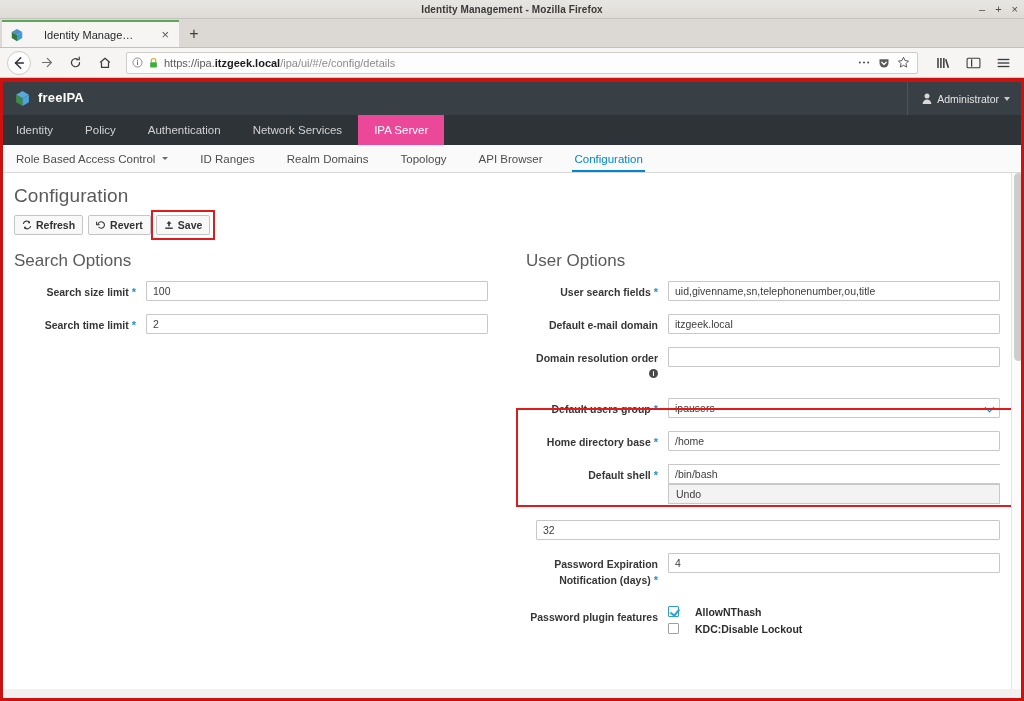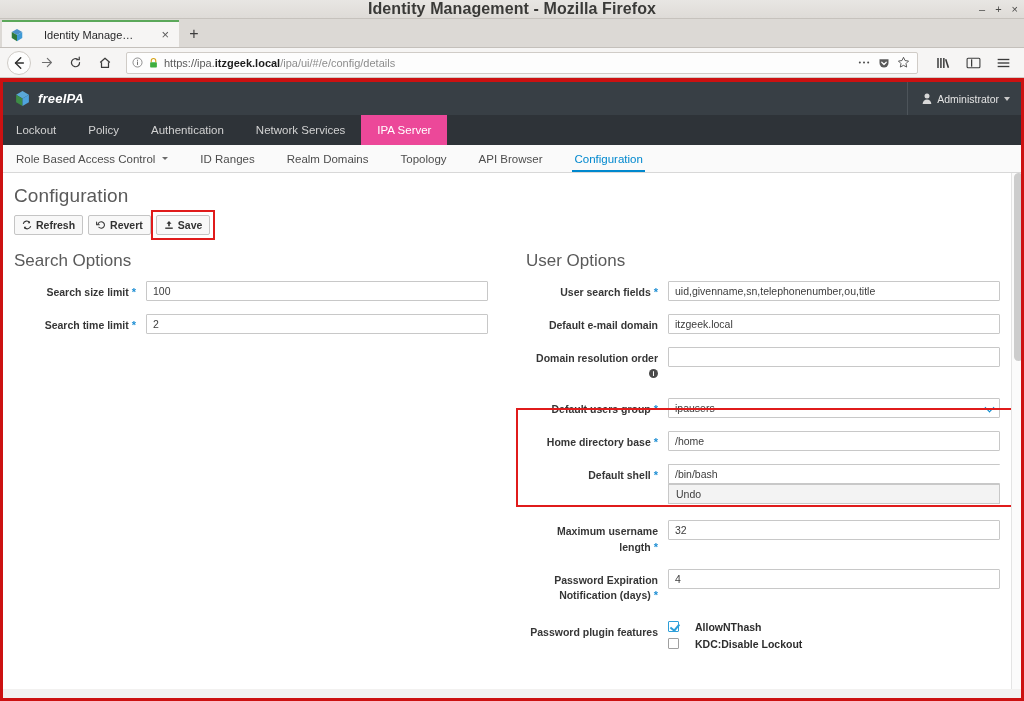--- a/index.html
+++ b/index.html
@@ -15,21 +15,21 @@
   #window { width: 1024px; height: 701px; position: relative; background: #f2f1f0; }
 
   .titlebar {
     height: 19px;
     background: linear-gradient(to bottom, #e8e6e3, #dedbd7);
     border-bottom: 1px solid #c6c2bd;
     display: flex; align-items: center; justify-content: center;
     position: relative;
   }
   .titlebar-text {
-    font-size: 16px; font-weight: bold; color: #3a3a38;
+    font-size: 10px; font-weight: bold; color: #3a3a38;
     letter-spacing: .1px;
   }
   .win-buttons {
     position: absolute; right: 6px; top: 0; height: 19px;
     display: flex; align-items: center; gap: 10px;
   }
   .win-btn { font-size: 11px; color: #4a4a48; line-height: 1; cursor: default; }
 
   
   .tabstrip {
@@ -88,21 +88,21 @@
   .page-frame-top {
     height: 4px; background: #cc1111; width: 100%;
   }
 
   
   .ipa-header {
     height: 33px; background: #383f45;
     display: flex; align-items: center; justify-content: space-between;
     padding: 0 0 0 14px;
   }
-  .brand { display: flex; align-items: center; gap: 7px; font-style: italic; }
+  .brand { display: flex; align-items: flex-start; gap: 7px; }
   .brand-text {
     color: #ffffff; font-size: 13px; font-weight: bold; letter-spacing: .2px;
   }
   .header-right {
     display: flex; align-items: center; height: 33px;
     border-left: 1px solid #4d545a;
     padding: 0 14px; gap: 5px;
   }
   .admin-label { color: #e4e4e4; font-size: 10.5px; }
   .caret-down {
@@ -358,21 +358,21 @@
       <svg width="10" height="11" viewBox="0 0 12 13">
         <circle cx="6" cy="3.6" r="3" fill="#d8d8d8"></circle>
         <path d="M0.8 13 a5.2 5.2 0 0 1 10.4 0 z" fill="#d8d8d8"></path>
       </svg>
       <span class="admin-label">Administrator</span>
       <span class="caret-down"></span>
     </div>
   </div>
 
   <div class="ipa-nav">
-    <div class="ipa-nav-item">Lockout</div>
+    <div class="ipa-nav-item">Identity</div>
     <div class="ipa-nav-item">Policy</div>
     <div class="ipa-nav-item">Authentication</div>
     <div class="ipa-nav-item">Network Services</div>
     <div class="ipa-nav-item active">IPA Server</div>
   </div>
 
   <div class="ipa-subnav">
     <div class="subnav-item">
       <span>Role Based Access Control</span>
       <span class="caret-sm"></span>
@@ -496,23 +496,20 @@
           </div>
           <div class="frm-ctrl with-undo">
             <span class="inp">/bin/bash</span>
             <span class="undo-btn">Undo</span>
           </div>
         </div>
 
         <span class="hl-box" style="left:4px; top:157px; right:10px; height:99px;"></span>
 
         <div class="frm-row">
-          <div class="frm-label">
-            <span>Maximum username length</span><span class="req">*</span>
-          </div>
           <div class="frm-ctrl">
             <span class="inp">32</span>
           </div>
         </div>
 
         <div class="frm-row" style="margin-bottom:17px;">
           <div class="frm-label">
             <span>Password Expiration Notification (days)</span><span class="req">*</span>
           </div>
           <div class="frm-ctrl">

